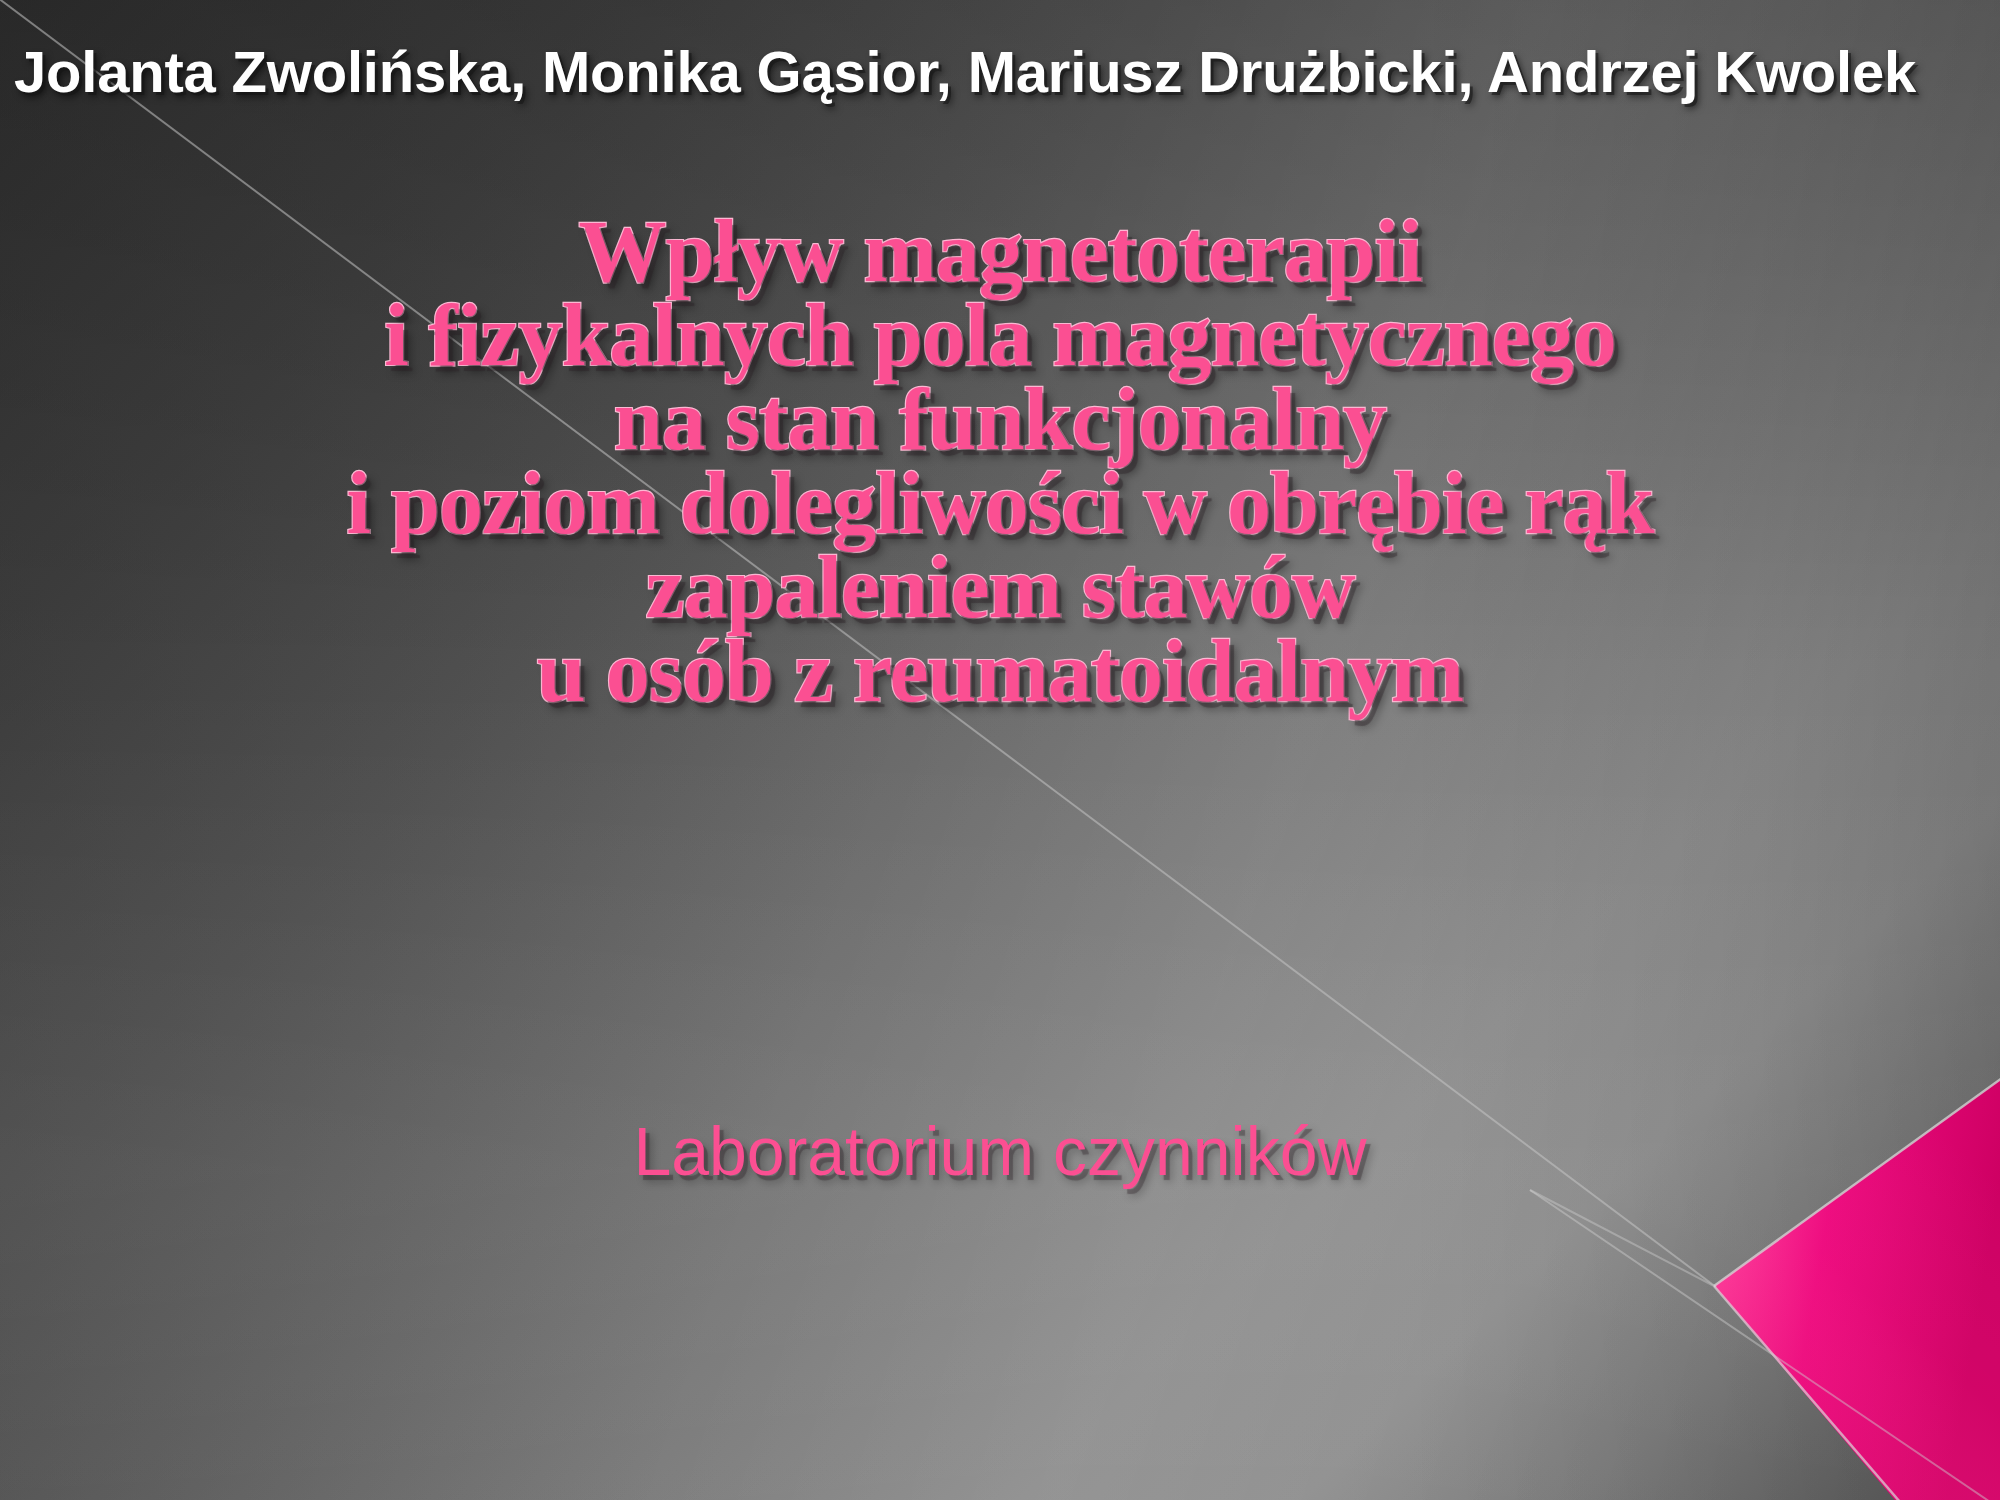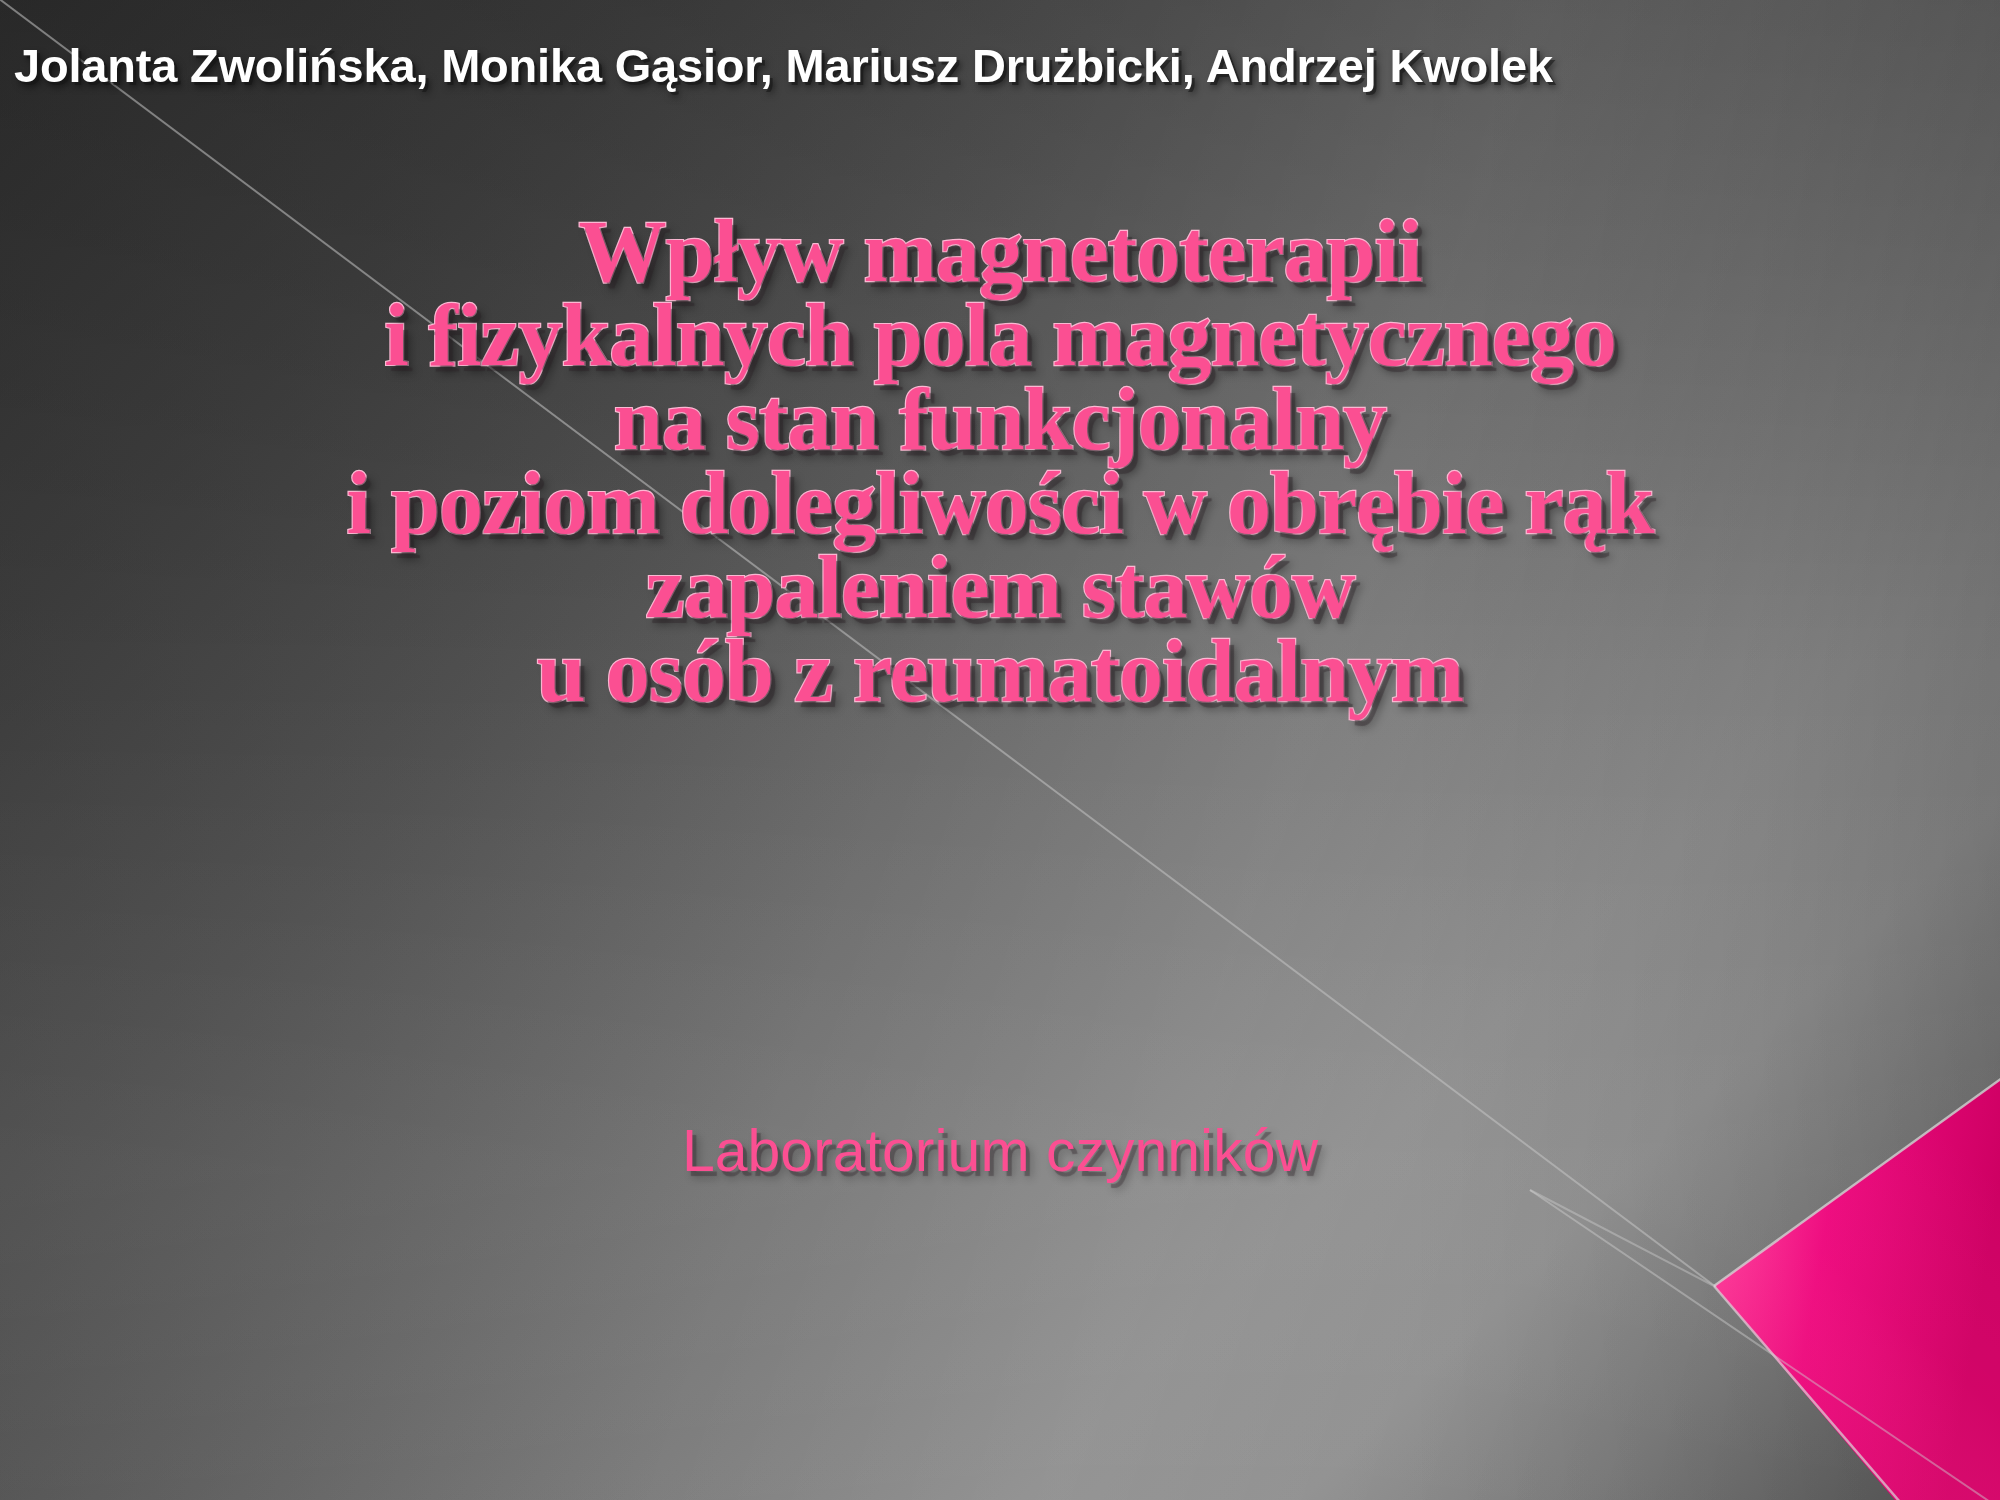--- a/index.html
+++ b/index.html
@@ -68,21 +68,21 @@
     width: 2000px;
     height: 1500px;
   }
 
   
   .authors {
     position: absolute;
     left: 14px;
     top: 38px;
     width: 1986px;
-    font-size: 47px;
+    font-size: 58px;
     font-weight: bold;
     color: #ffffff;
     letter-spacing: -0.2px;
     white-space: nowrap;
     text-shadow:
       3px 3px 0 rgba(20,20,20,0.55),
       4px 5px 7px rgba(0,0,0,0.55);
   }
 
   .title-block {
@@ -108,21 +108,21 @@
   }
 
   .subtitle-block {
     position: absolute;
     left: 0;
     top: 1104px;
     width: 2000px;
     text-align: center;
   }
   .subtitle-line {
-    font-size: 59px;
+    font-size: 68px;
     line-height: 94px;
     font-weight: normal;
     color: #fb4f92;
     letter-spacing: 0px;
     white-space: nowrap;
     text-shadow:
       4px 5px 1px rgba(45,35,40,0.38),
       6px 7px 8px rgba(0,0,0,0.28);
   }
 </style>

